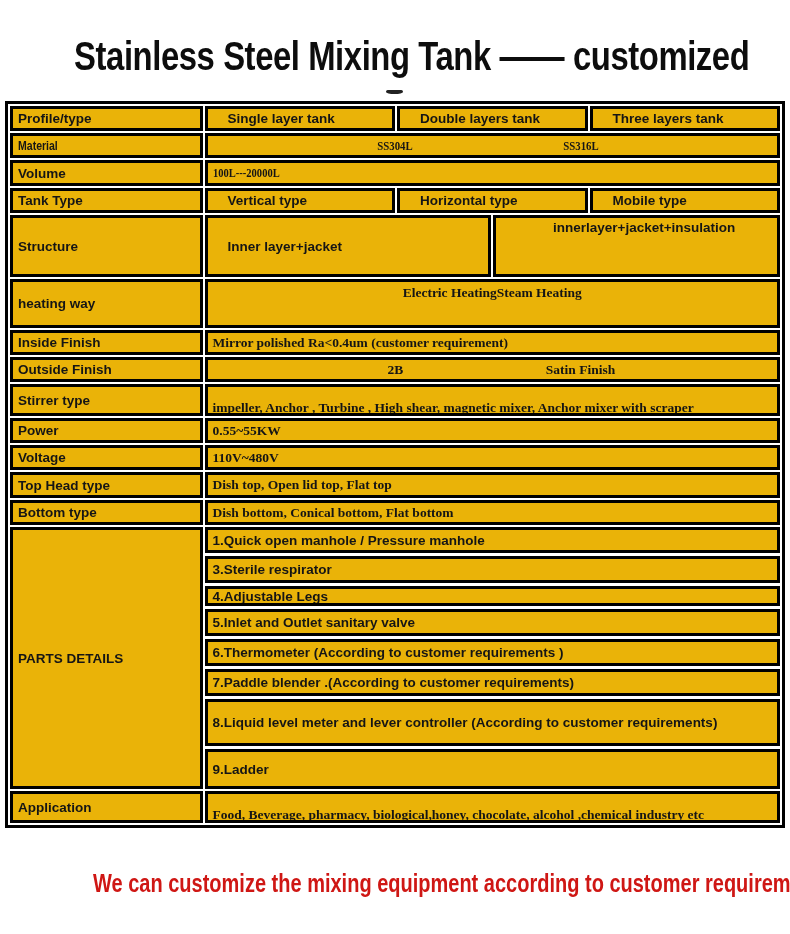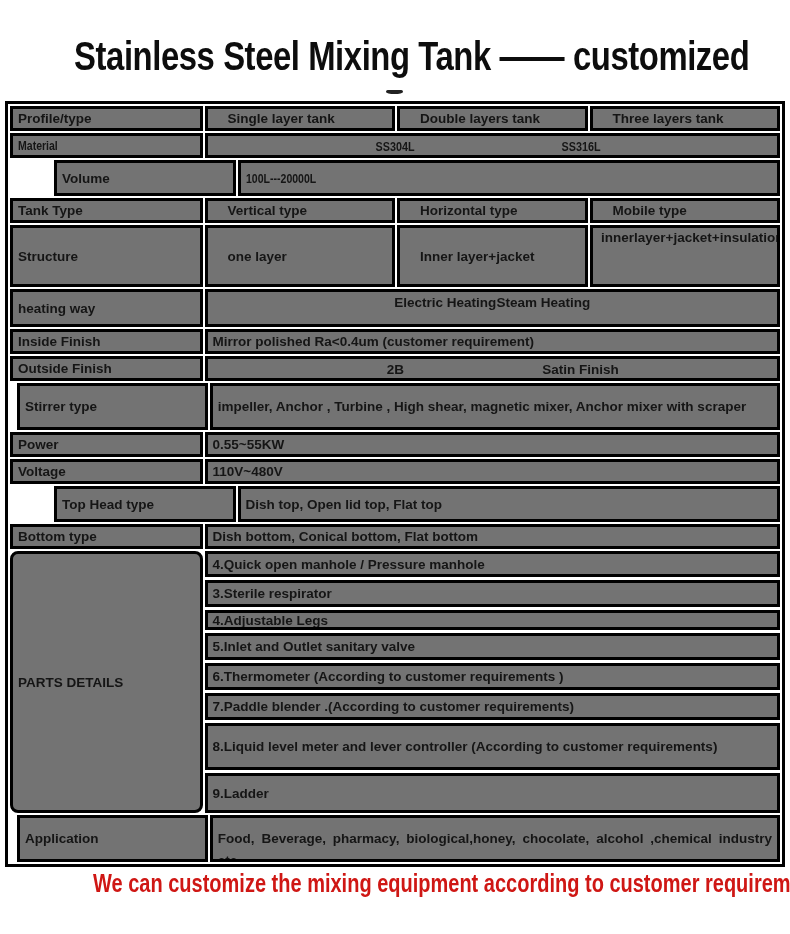--- a/index.html
+++ b/index.html
@@ -58,32 +58,32 @@
   .t-row { display: flex; gap: 2px; }
   .cell {
     border: 3px solid #000000;
     box-sizing: border-box;
     display: flex;
     align-items: center;
     padding: 0 5px;
     font-size: 13.5px;
     font-weight: bold;
     color: #151515;
-    background: #737373;
+    background: #eab308;
     overflow: hidden;
   }
   .label { width: 25%; flex: none; }
   .c3 { flex: 1; padding-left: 20px; }
-  .wide { flex: 1; }
+  .wide { flex: 1; font-family: Liberation Serif, serif; }
 
   .rh25 { height: 25px; }
-  .rh26 { height: 36px; margin-left: 44px; }
+  .rh26 { height: 26px; }
   .rh46 { height: 62px; }
-  .rh48 { height: 47px; margin-left: 7px; }
-  .rh49 { height: 38px; }
+  .rh48 { height: 32px; }
+  .rh49 { height: 49px; }
 
   .narrow {
     display: inline-block;
     transform: scaleX(0.78);
     transform-origin: 0 50%;
     white-space: nowrap;
   }
 
   
   .spread { position: relative; }
@@ -105,21 +105,21 @@
   
   .justify {
     display: block;
     text-align: justify;
     line-height: 22px;
     padding-top: 10px;
   }
 
   
   .parts-col { flex: 1; display: flex; flex-direction: column; gap: 3px; }
-  .parts-label { justify-content: flex-start; border-radius: 8px; }
+  .parts-label { justify-content: flex-start; }
   .sub { flex: none; }
 
   
   .footer {
     position: absolute;
     top: 869px;
     left: 0;
     width: 100%;
     text-align: center;
     white-space: nowrap;
@@ -171,21 +171,20 @@
 
     <div class="t-row rh25">
       <div class="cell label">Tank Type</div>
       <div class="cell c3">Vertical type</div>
       <div class="cell c3">Horizontal type</div>
       <div class="cell c3">Mobile type</div>
     </div>
 
     <div class="t-row rh46">
       <div class="cell label">Structure</div>
-      <div class="cell c3">one layer</div>
       <div class="cell c3">Inner layer+jacket</div>
       <div class="cell c3 lines tight">
         <div>inner</div>
         <div>layer+jacket+insulation</div>
       </div>
     </div>
 
     <div class="t-row rh49">
       <div class="cell label">heating way</div>
       <div class="cell wide lines">
@@ -228,21 +227,21 @@
     </div>
 
     <div class="t-row rh25">
       <div class="cell label">Bottom type</div>
       <div class="cell wide">Dish bottom, Conical bottom, Flat bottom</div>
     </div>
 
     <div class="t-row">
       <div class="cell label parts-label">PARTS DETAILS</div>
       <div class="parts-col">
-        <div class="cell sub" style="height:26px">4.Quick open manhole / Pressure manhole</div>
+        <div class="cell sub" style="height:26px">1.Quick open manhole / Pressure manhole</div>
         <div class="cell sub" style="height:27px">3.Sterile respirator</div>
         <div class="cell sub" style="height:20px">4.Adjustable Legs</div>
         <div class="cell sub" style="height:27px">5.Inlet and Outlet sanitary valve</div>
         <div class="cell sub" style="height:27px">6.Thermometer (According to customer requirements )</div>
         <div class="cell sub" style="height:27px">7.Paddle blender .(According to customer requirements)</div>
         <div class="cell sub" style="height:47px">8.Liquid level meter and lever controller (According to customer requirements)</div>
         <div class="cell sub" style="height:40px">9.Ladder</div>
       </div>
     </div>
 

